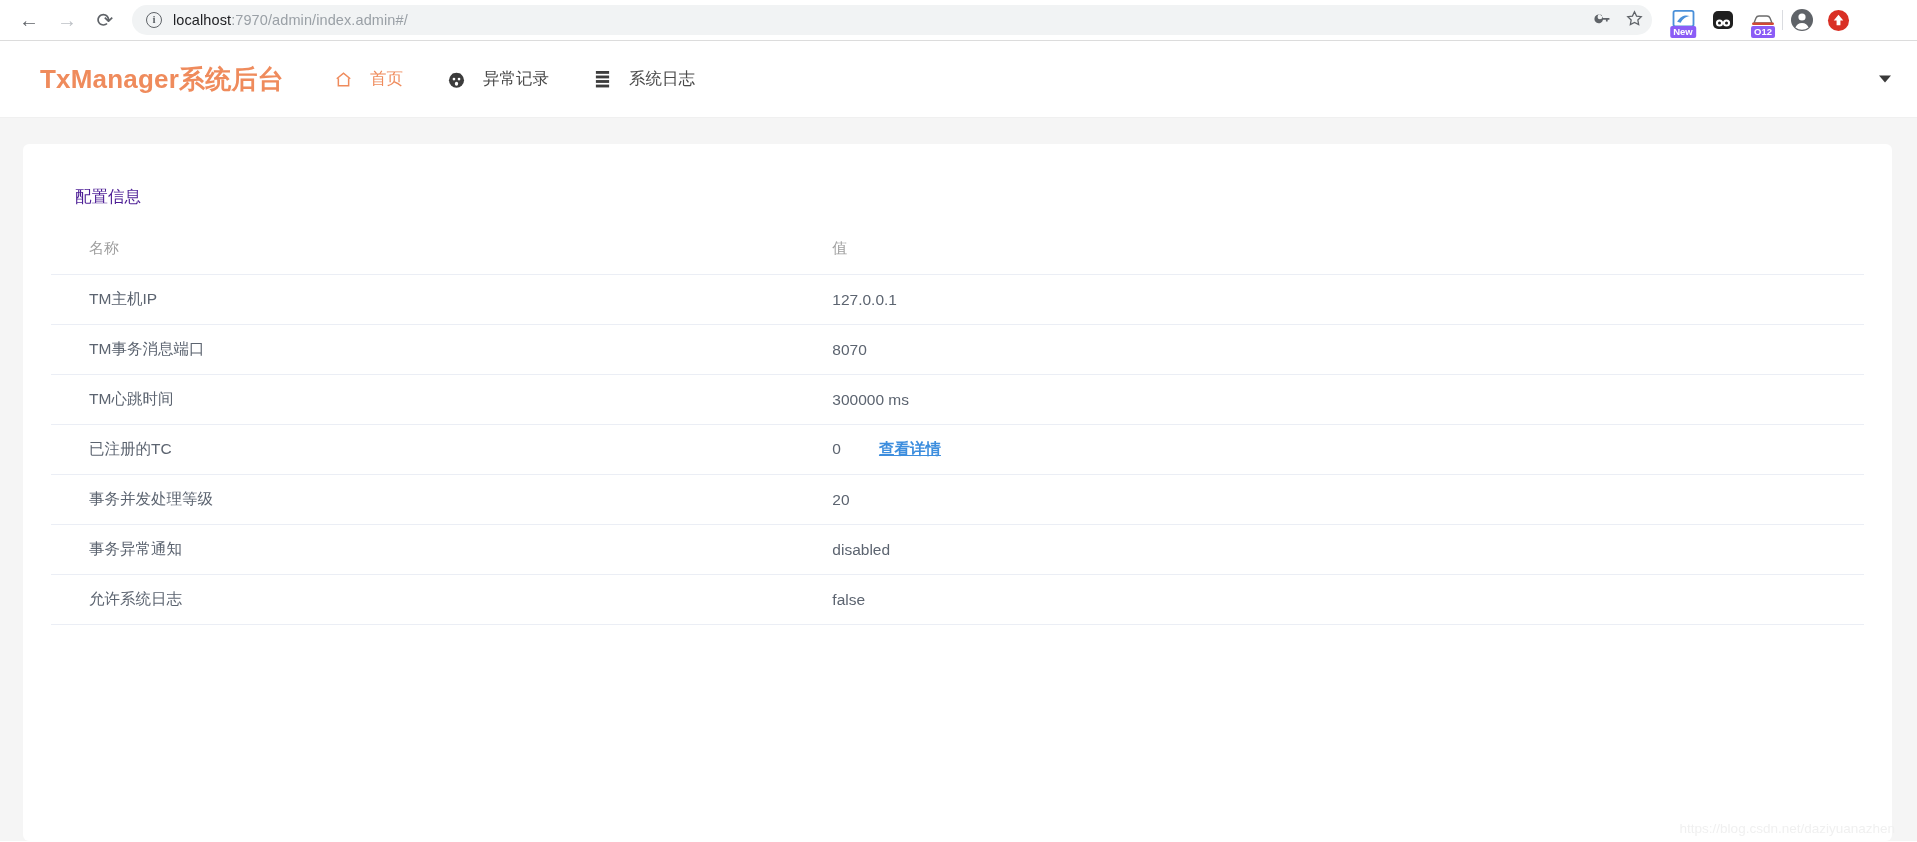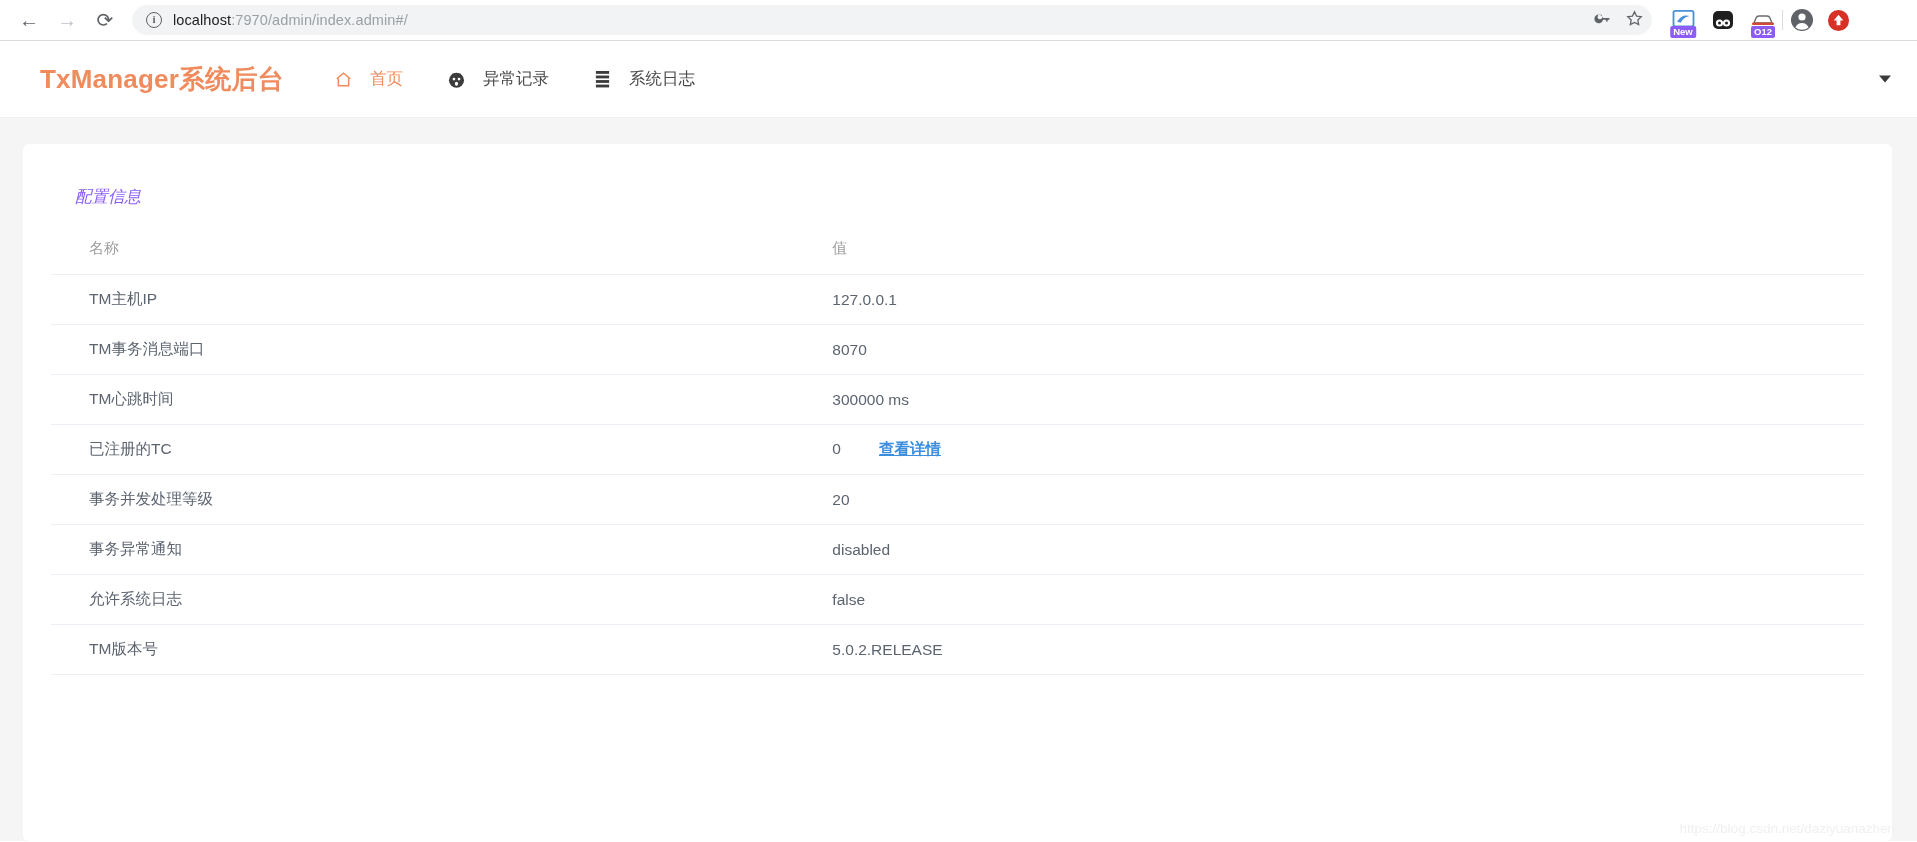--- a/index.html
+++ b/index.html
@@ -150,23 +150,22 @@
   }
   .card {
     background: #ffffff;
     border-radius: 6px;
     height: 100%;
     padding: 0 28px;
     overflow: hidden;
   }
   .card-title {
     font-size: 16.5px;
-    color: #8b5cf6;
+    color: #4c1d95;
     padding: 42px 0 22px 24px;
-    font-style: italic;
   }
 
   table.config-table {
     width: 100%;
     border-collapse: collapse;
     table-layout: fixed;
   }
   table.config-table th {
     text-align: left;
     font-weight: normal;
@@ -357,22 +356,18 @@
           <td>20</td>
         </tr>
         <tr>
           <td>事务异常通知</td>
           <td>disabled</td>
         </tr>
         <tr>
           <td>允许系统日志</td>
           <td>false</td>
         </tr>
-        <tr>
-          <td>TM版本号</td>
-          <td>5.0.2.RELEASE</td>
-        </tr>
       </tbody>
     </table>
   </div>
 </div>
 
 <div class="watermark">https://blog.csdn.net/daziyuanazhen</div>
 
 </body></html>

